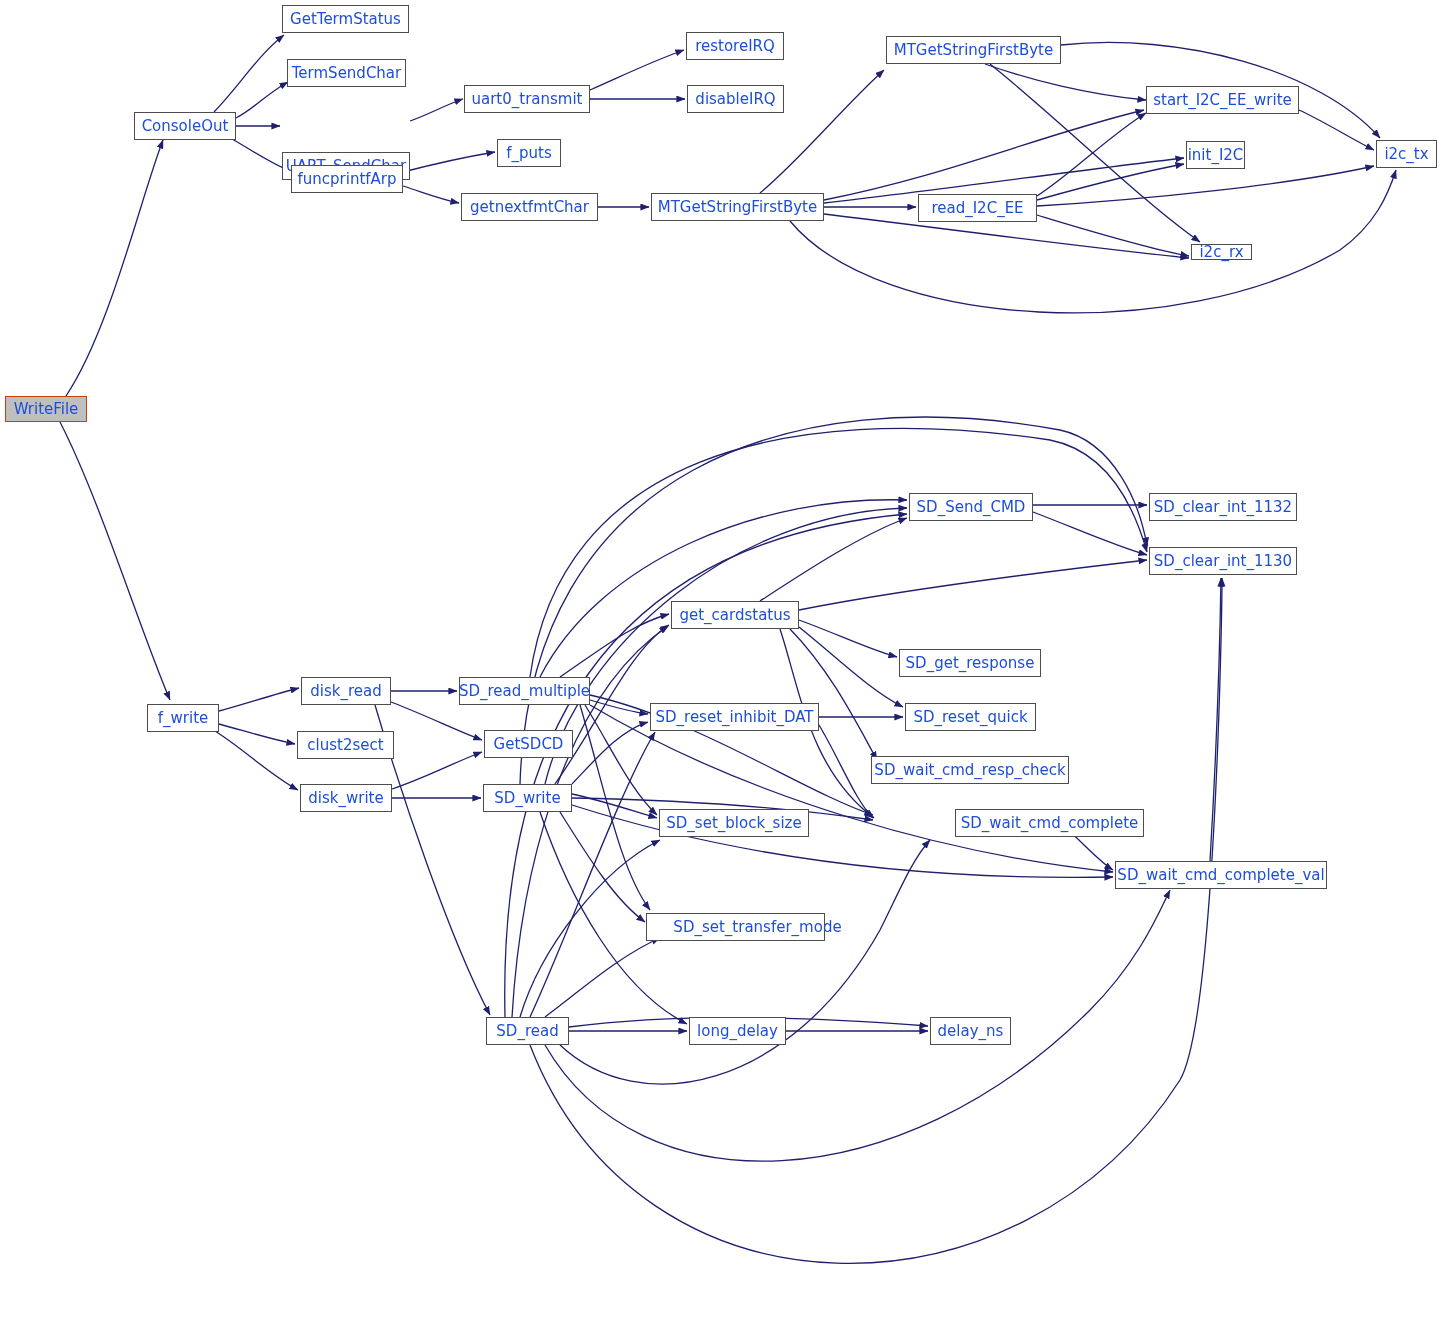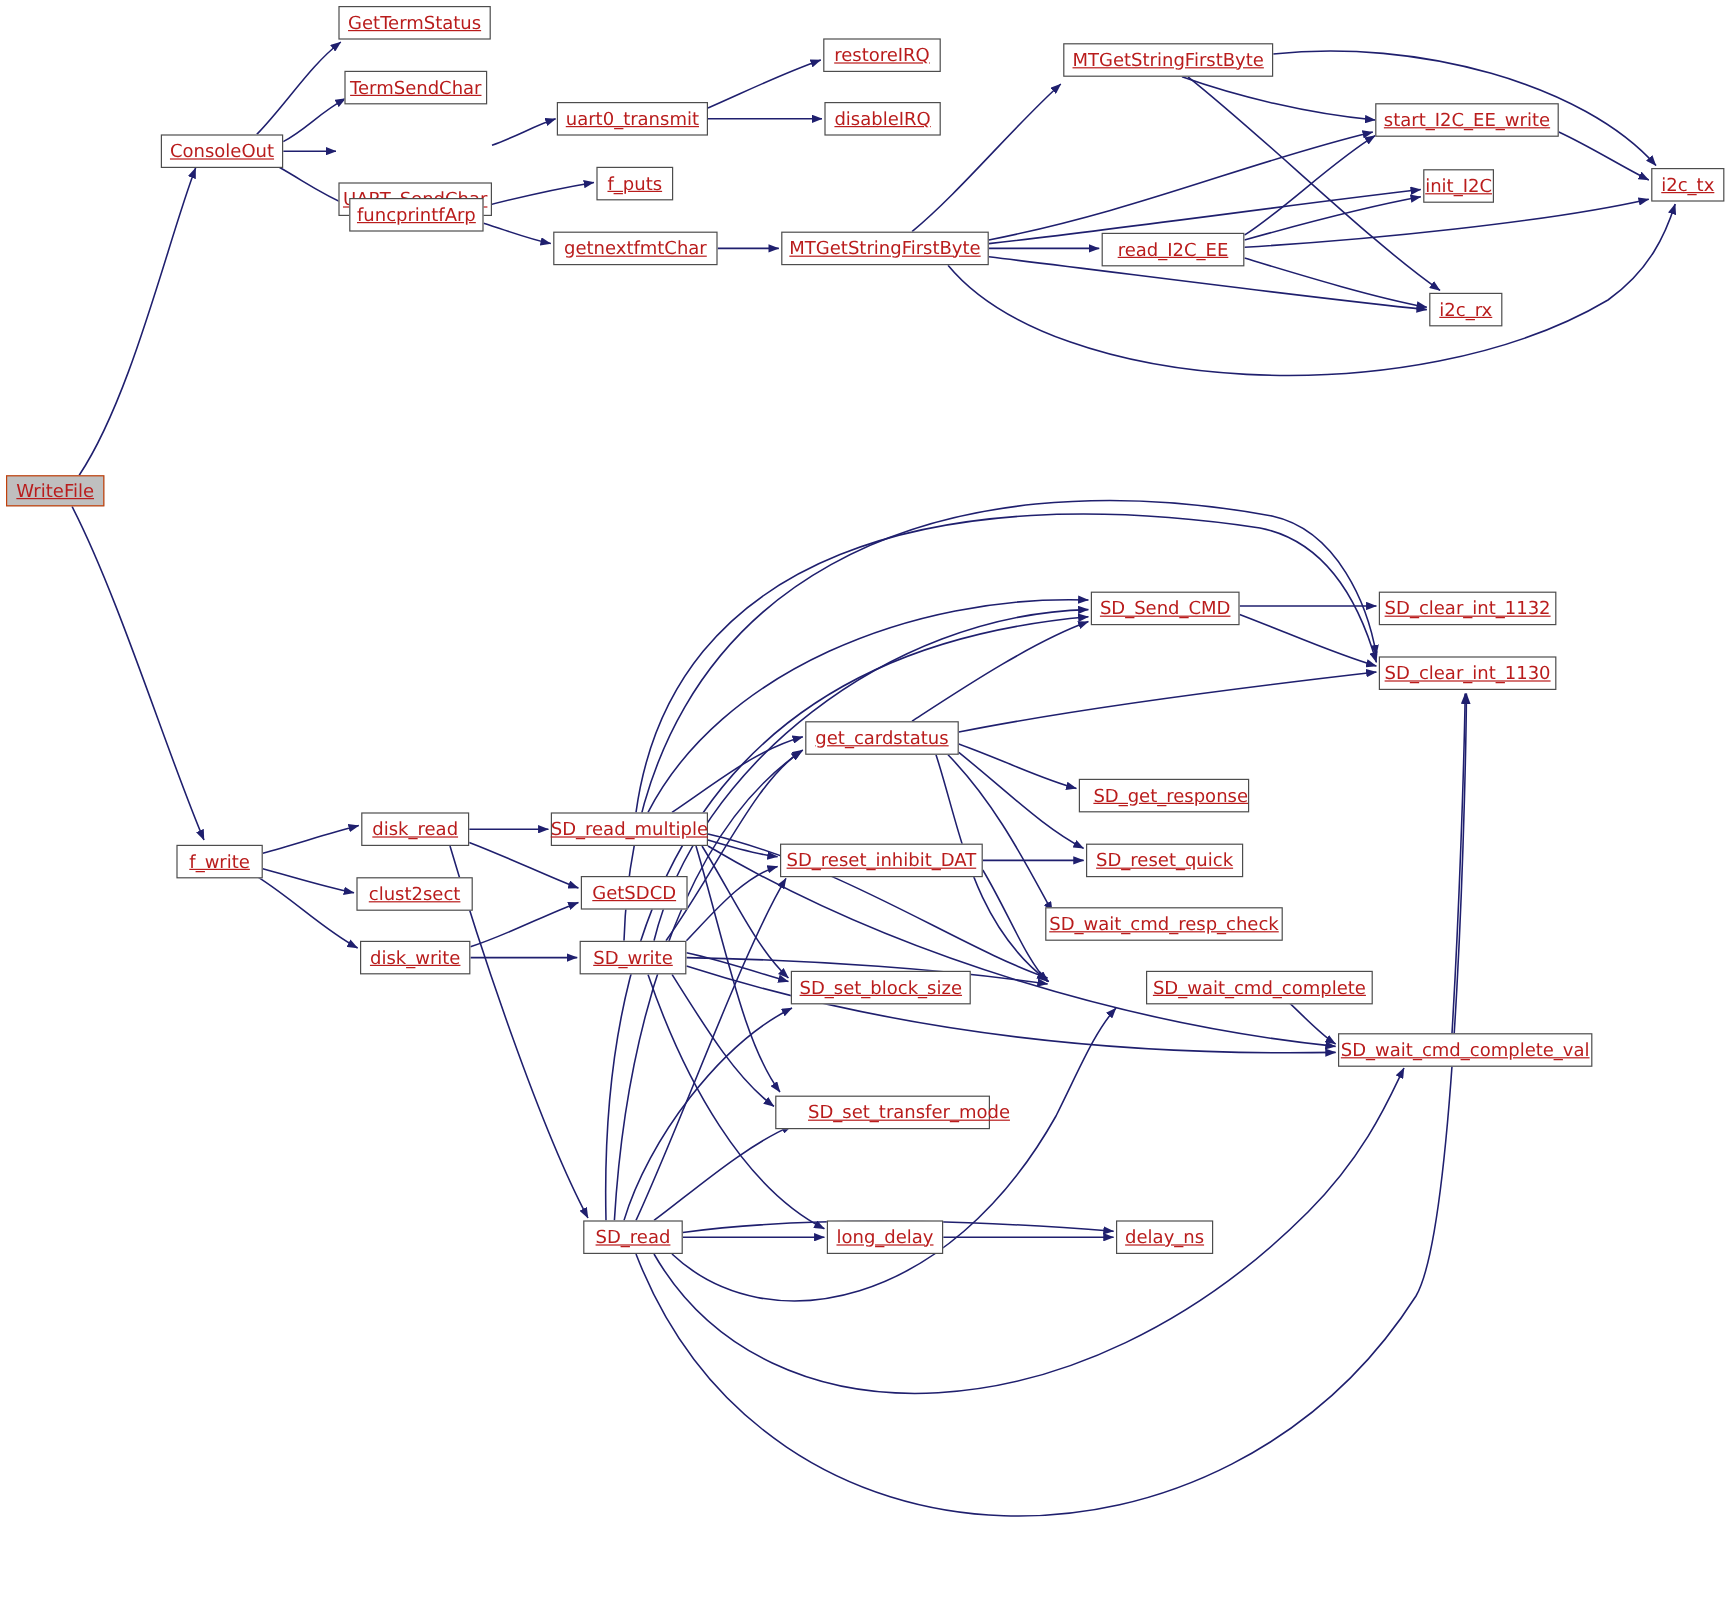--- a/index.html
+++ b/index.html
@@ -12,30 +12,29 @@
     font-family:"DejaVu Sans","Liberation Sans",sans-serif;
     overflow:hidden;
   }
   #edge-layer{position:absolute;left:0;top:0;width:1445px;height:1336px;}
   #node-layer{position:absolute;left:0;top:0;width:1445px;height:1336px;}
   .node{
     position:absolute;
     box-sizing:border-box;
     border:1px solid #4d4d4d;
     background:#ffffff;
-    color:#b91c1c;
+    color:#1d4ed8;
     font-size:15px;
     line-height:1;
     display:flex;
     align-items:center;
     justify-content:center;
     white-space:nowrap;
     letter-spacing:0px;
     cursor:default;
-    text-decoration:underline;
   }
   .node.root{
     background:#bfbfbf;
     border:1px solid #c2410c;
   }
   .node-label{pointer-events:none;}
 </style>
 </head>
 <body>
 
@@ -165,21 +164,21 @@
       </div>
       <div class="node" style="left: 918px; top: 194px; width: 119px; height: 28px;">
         <span class="node-label">read_I2C_EE</span>
       </div>
       <div class="node" style="left: 1146px; top: 86px; width: 153px; height: 28px;">
         <span class="node-label">start_I2C_EE_write</span>
       </div>
       <div class="node" style="left: 1186px; top: 141px; width: 59px; height: 28px;">
         <span class="node-label">init_I2C</span>
       </div>
-      <div class="node" style="left: 1191px; top: 244px; width: 61px; height: 28px;">
+      <div class="node" style="left: 1191px; top: 244px; width: 61px; height: 16px;">
         <span class="node-label">i2c_rx</span>
       </div>
       <div class="node" style="left: 1376px; top: 140px; width: 61px; height: 28px;">
         <span class="node-label">i2c_tx</span>
       </div>
       <div class="node" style="left: 147px; top: 704px; width: 72px; height: 28px;">
         <span class="node-label">f_write</span>
       </div>
       <div class="node" style="left: 301px; top: 677px; width: 90px; height: 28px;">
         <span class="node-label">disk_read</span>
@@ -213,21 +212,21 @@
       </div>
       <div class="node" style="left: 646px; top: 913px; width: 179px; height: 28px; padding-left: 44px;">
         <span class="node-label">SD_set_transfer_mode</span>
       </div>
       <div class="node" style="left: 689px; top: 1017px; width: 97px; height: 28px;">
         <span class="node-label">long_delay</span>
       </div>
       <div class="node" style="left: 909px; top: 493px; width: 124px; height: 28px;">
         <span class="node-label">SD_Send_CMD</span>
       </div>
-      <div class="node" style="left: 899px; top: 649px; width: 142px; height: 28px; justify-content: flex-end;">
+      <div class="node" style="left: 899px; top: 649px; width: 142px; height: 28px;">
         <span class="node-label">SD_get_response</span>
       </div>
       <div class="node" style="left: 905px; top: 703px; width: 131px; height: 28px;">
         <span class="node-label">SD_reset_quick</span>
       </div>
       <div class="node" style="left: 871px; top: 756px; width: 198px; height: 28px;">
         <span class="node-label">SD_wait_cmd_resp_check</span>
       </div>
       <div class="node" style="left: 907px; top: 809px; width: 189px; height: 28px; margin-left: 48px;">
         <span class="node-label">SD_wait_cmd_complete</span>

